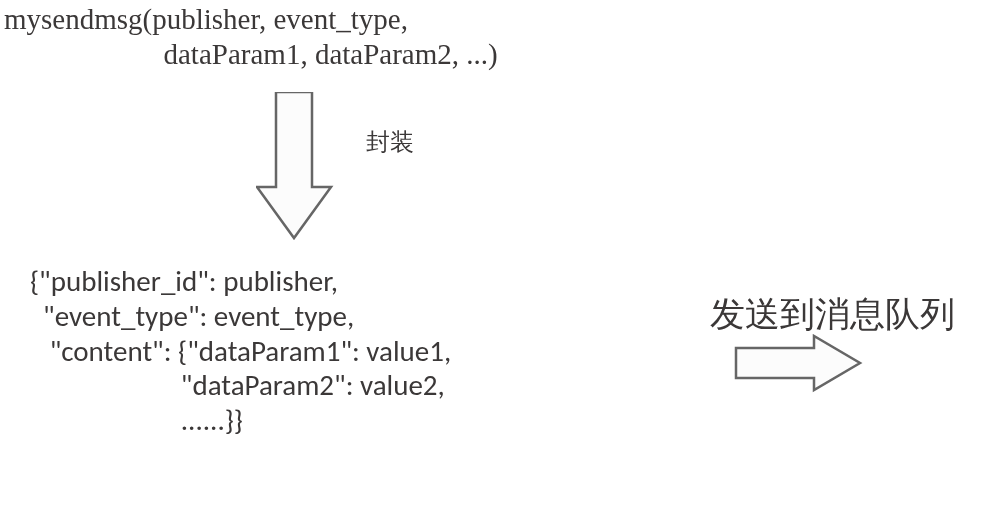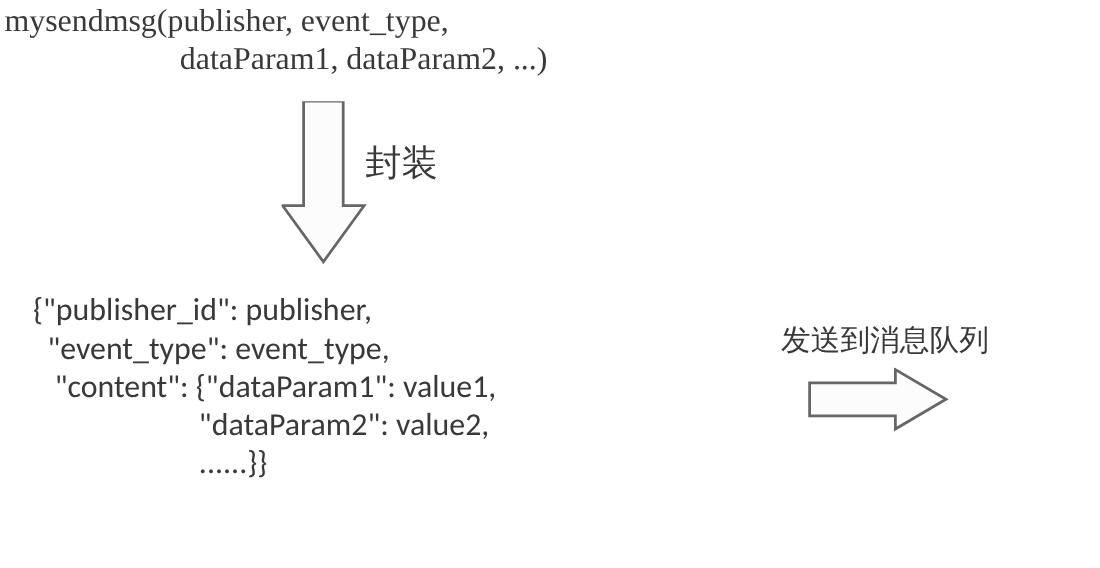--- a/index.html
+++ b/index.html
@@ -13,22 +13,22 @@
       color: #3b3838;
       position: relative;
     }
     .text-block {
       position: absolute;
       white-space: pre;
       line-height: 1.2;
     }
     .func-call { top: 2px; left: 4px; font-family: Liberation Serif, serif; }
     .json-block { top: 264px; left: 30px; }
-    .encap-label { top: 128px; left: 332px; font-family: "Microsoft YaHei", "SimSun", sans-serif; font-size: 33px; }
-    .send-label { top: 293px; left: 710px; font-family: "Microsoft YaHei", "SimSun", sans-serif; font-size: 27px; }
+    .encap-label { top: 128px; left: 366px; font-family: "Microsoft YaHei", "SimSun", sans-serif; font-size: 24px; }
+    .send-label { top: 293px; left: 710px; font-family: "Microsoft YaHei", "SimSun", sans-serif; font-size: 35px; }
     .arrow-down {
       position: absolute;
       top: 92px;
       left: 256px;
     }
     .arrow-right {
       position: absolute;
       top: 334px;
       left: 734px;
     }

